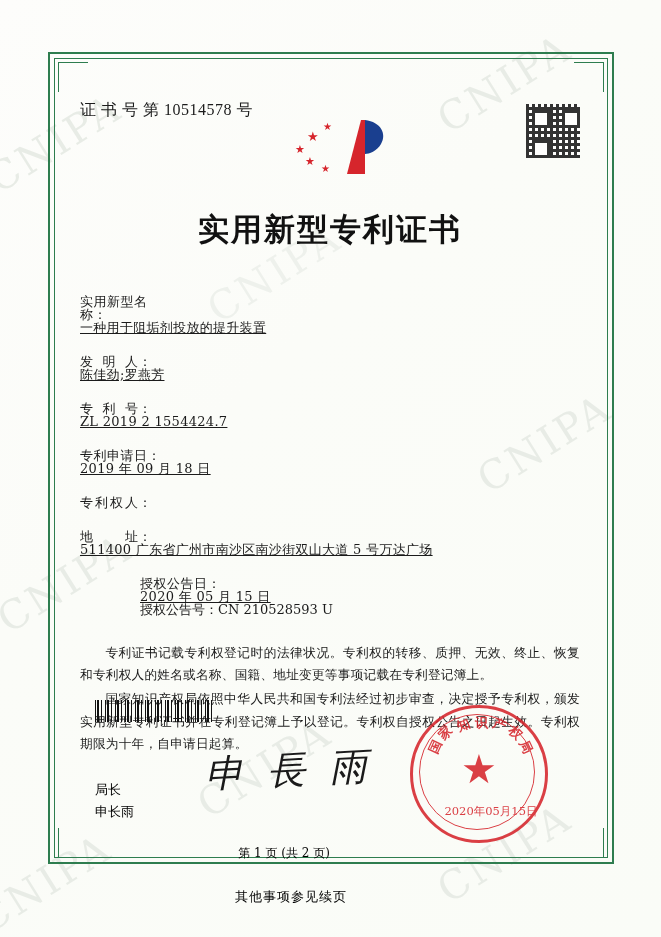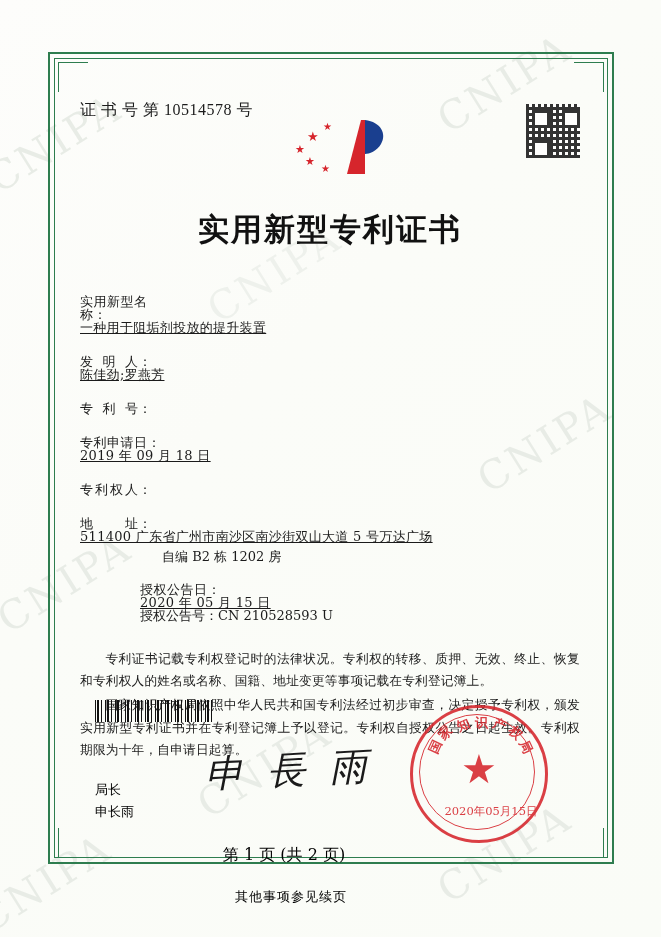--- a/index.html
+++ b/index.html
@@ -274,21 +274,21 @@
     font-size: 11.5px;
     font-family: "DejaVu Serif", "Liberation Serif", serif;
   }
 
   .page-num {
     position: absolute;
     left: 0; top: 845px;
     width: 568px;
     text-align: center;
     font-family: "DejaVu Serif", "Liberation Serif", serif;
-    font-size: 16px;
+    font-size: 12px;
   }
   .footer-note {
     position: absolute;
     left: 0; top: 888px;
     width: 582px;
     text-align: center;
     font-family: "DejaVu Serif", "Liberation Serif", serif;
     font-size: 13px;
     letter-spacing: 1px;
   }
@@ -349,20 +349,21 @@
         </div>
         <div class="f-value">陈佳劲;罗燕芳</div>
       </div>
 
       <div class="field-row">
         <div class="f-label spread">
           <span>专</span>
           <span>利</span>
           <span>号：</span>
         </div>
+        <div class="f-value">ZL 2019 2 1554424.7</div>
       </div>
 
       <div class="field-row">
         <div class="f-label">专利申请日：</div>
         <div class="f-value">2019 年 09 月 18 日</div>
       </div>
 
       <div class="field-row">
         <div class="f-label spread">
           <span>专</span>
@@ -373,21 +374,20 @@
       </div>
 
       <div class="field-row">
         <div class="f-label spread">
           <span>地</span>
           <span>址：</span>
         </div>
         <div class="f-value">511400 广东省广州市南沙区南沙街双山大道 5 号万达广场</div>
       </div>
 
-      <div class="f-sub">自编 B2 栋 1202 房</div>
 
       <div class="field-row">
         <div class="f-label">授权公告日：</div>
         <div class="f-value">2020 年 05 月 15 日</div>
         <div class="f-value2">
           <span>授权公告号：</span>
           <span>CN 210528593 U</span>
         </div>
       </div>
     </div>

